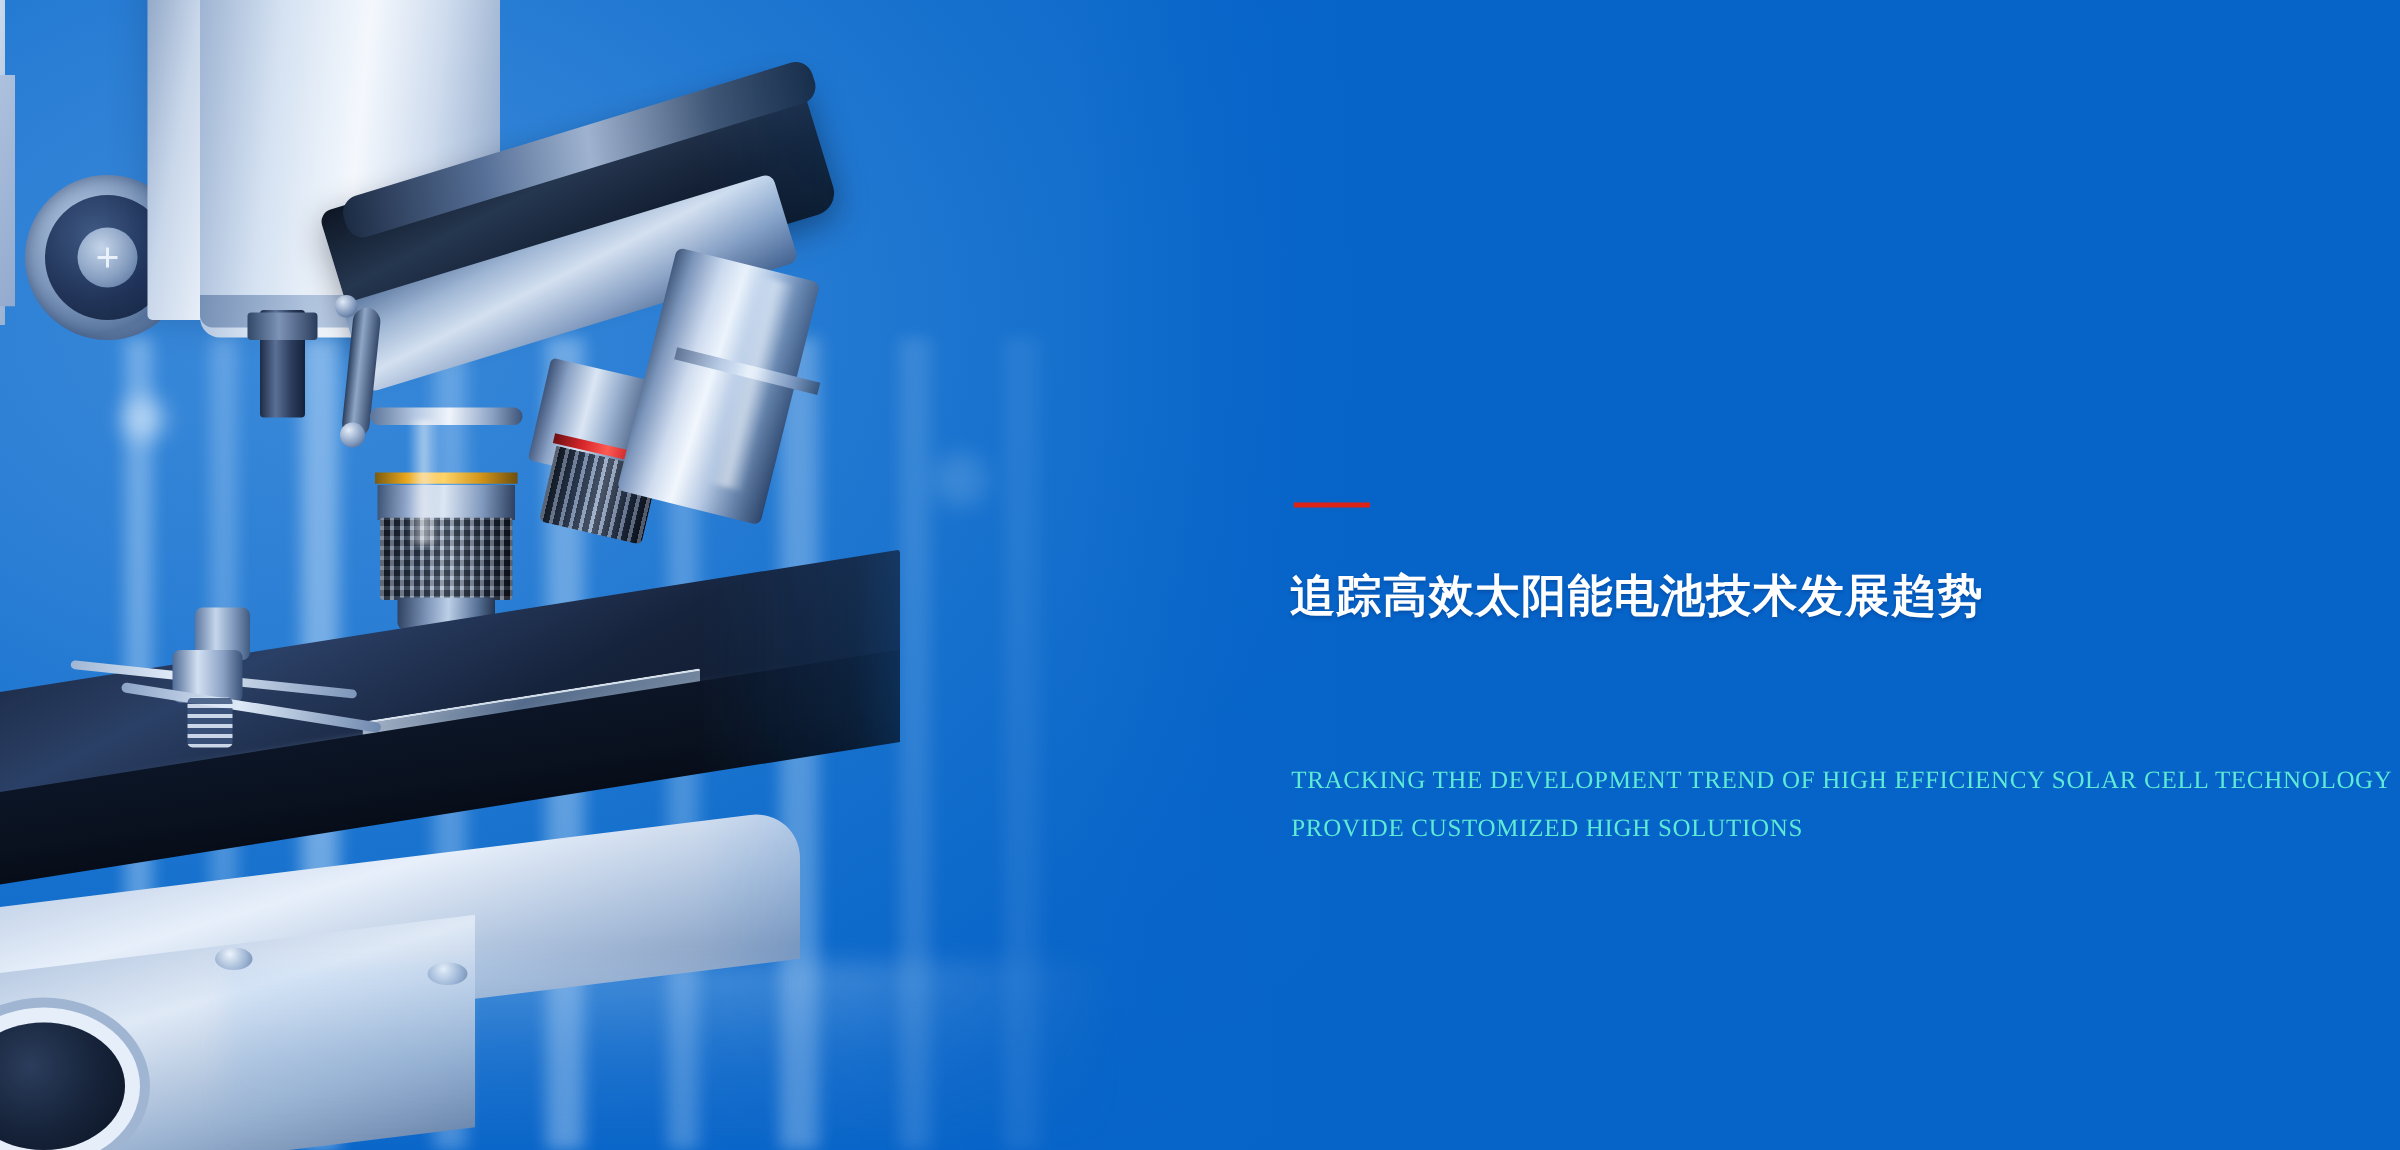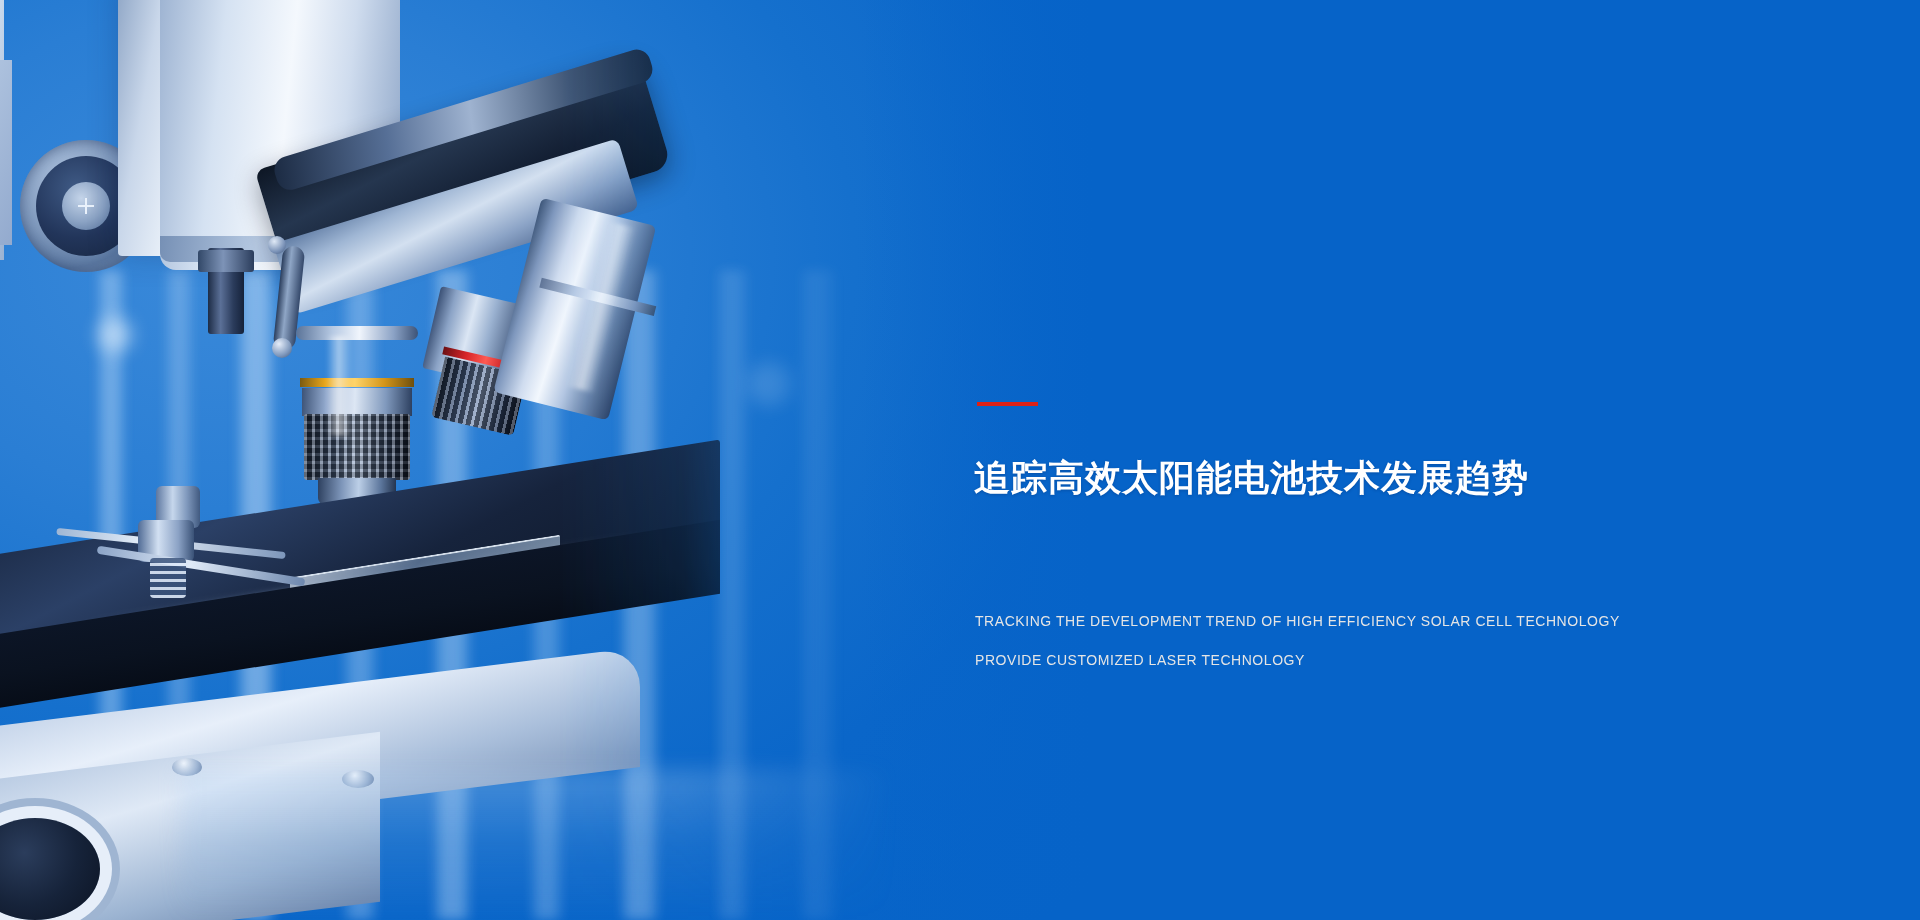--- a/index.html
+++ b/index.html
@@ -300,40 +300,40 @@
     background:radial-gradient(circle at 42% 34%, #2b3d5c 0%, #16233a 52%, #0b1322 100%);
     box-shadow:0 0 0 12px #e6eef9, 0 0 0 20px #9fb5d2;
   }
   .bottom-reflection {
     position:absolute; left:180px; top:770px; width:720px; height:150px;
     background:linear-gradient(180deg, rgba(190,218,248,.30) 0%, rgba(120,170,225,.16) 50%, rgba(60,130,205,0) 100%);
     filter:blur(10px);
   }
 
   
-  .content { position:absolute; left:974px; top:0; width:840px; height:760px; }
+  .content { position:absolute; left:1032px; top:0; width:840px; height:760px;font-family:Liberation Serif, serif; }
   .accent-rule {
     position:absolute; left:3px; top:402px; width:61px; height:4px;
     background:#dd2217;
   }
   .subhead {
     position:absolute; left:0; top:457px;
     font-size:36px; font-weight:bold; color:#ffffff; letter-spacing:1px;
     white-space:nowrap; line-height:1.15;
     text-shadow:0 1px 3px rgba(0,25,70,.25);
   }
   .headline {
     position:absolute; left:-2px; top:518px;
     font-size:59px; font-weight:bold; color:#ffffff; letter-spacing:2px;
     white-space:nowrap; line-height:1.12;
     text-shadow:0 2px 6px rgba(0,25,70,.28);
   }
   .en-line {
     position:absolute; left:1px;
-    font-size:14px; font-weight:normal; color:#e5e5e5; letter-spacing:.55px;
+    font-size:20px; font-weight:normal; color:#5eead4; letter-spacing:.55px;
     white-space:nowrap;
   }
   .en-line-1 { top:613px; }
   .en-line-2 { top:652px; }
 </style>
 </head>
 <body>
 
 <div class="banner">
 
@@ -405,16 +405,16 @@
   <div class="bg-right-fill"></div>
 
   <div class="content">
     <div class="accent-rule"></div>
 
     <div class="subhead">追踪高效太阳能电池技术发展趋势</div>
 
 
     <div class="en-line en-line-1">TRACKING THE DEVELOPMENT TREND OF HIGH EFFICIENCY SOLAR CELL TECHNOLOGY</div>
 
-    <div class="en-line en-line-2">PROVIDE CUSTOMIZED LASER TECHNOLOGY</div>
+    <div class="en-line en-line-2">PROVIDE CUSTOMIZED HIGH SOLUTIONS</div>
   </div>
 
 </div>
 
 </body></html>

